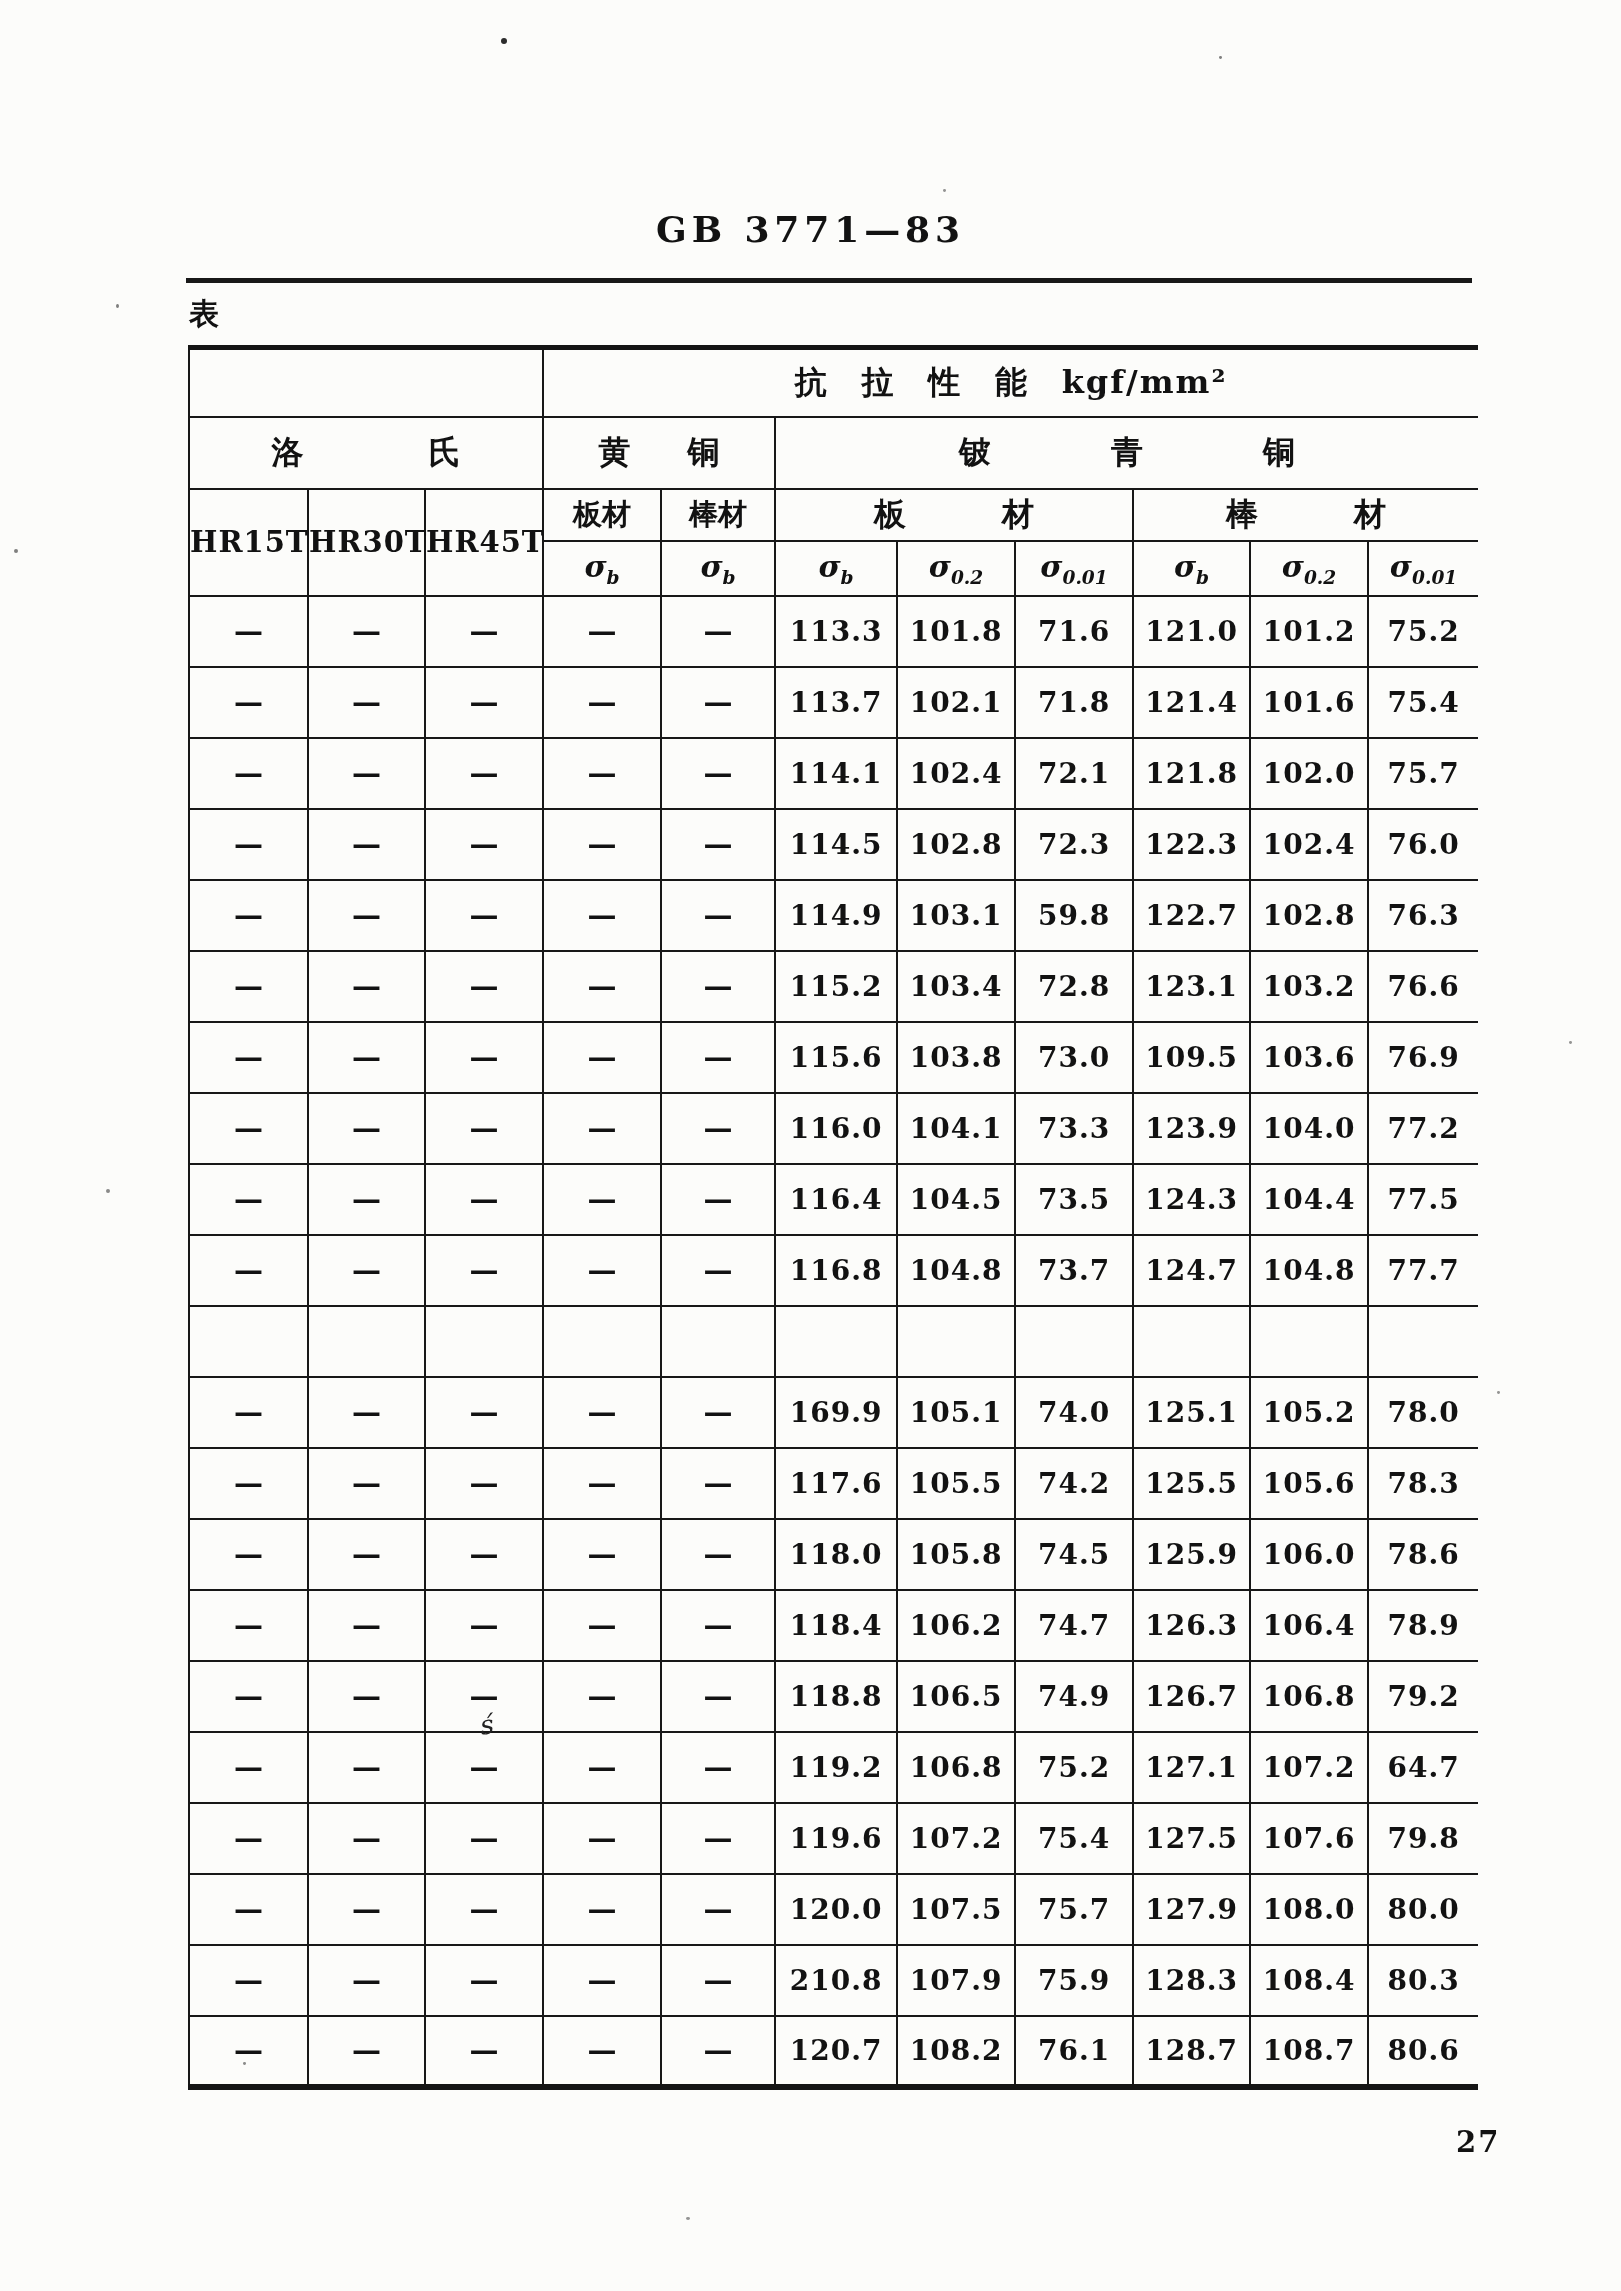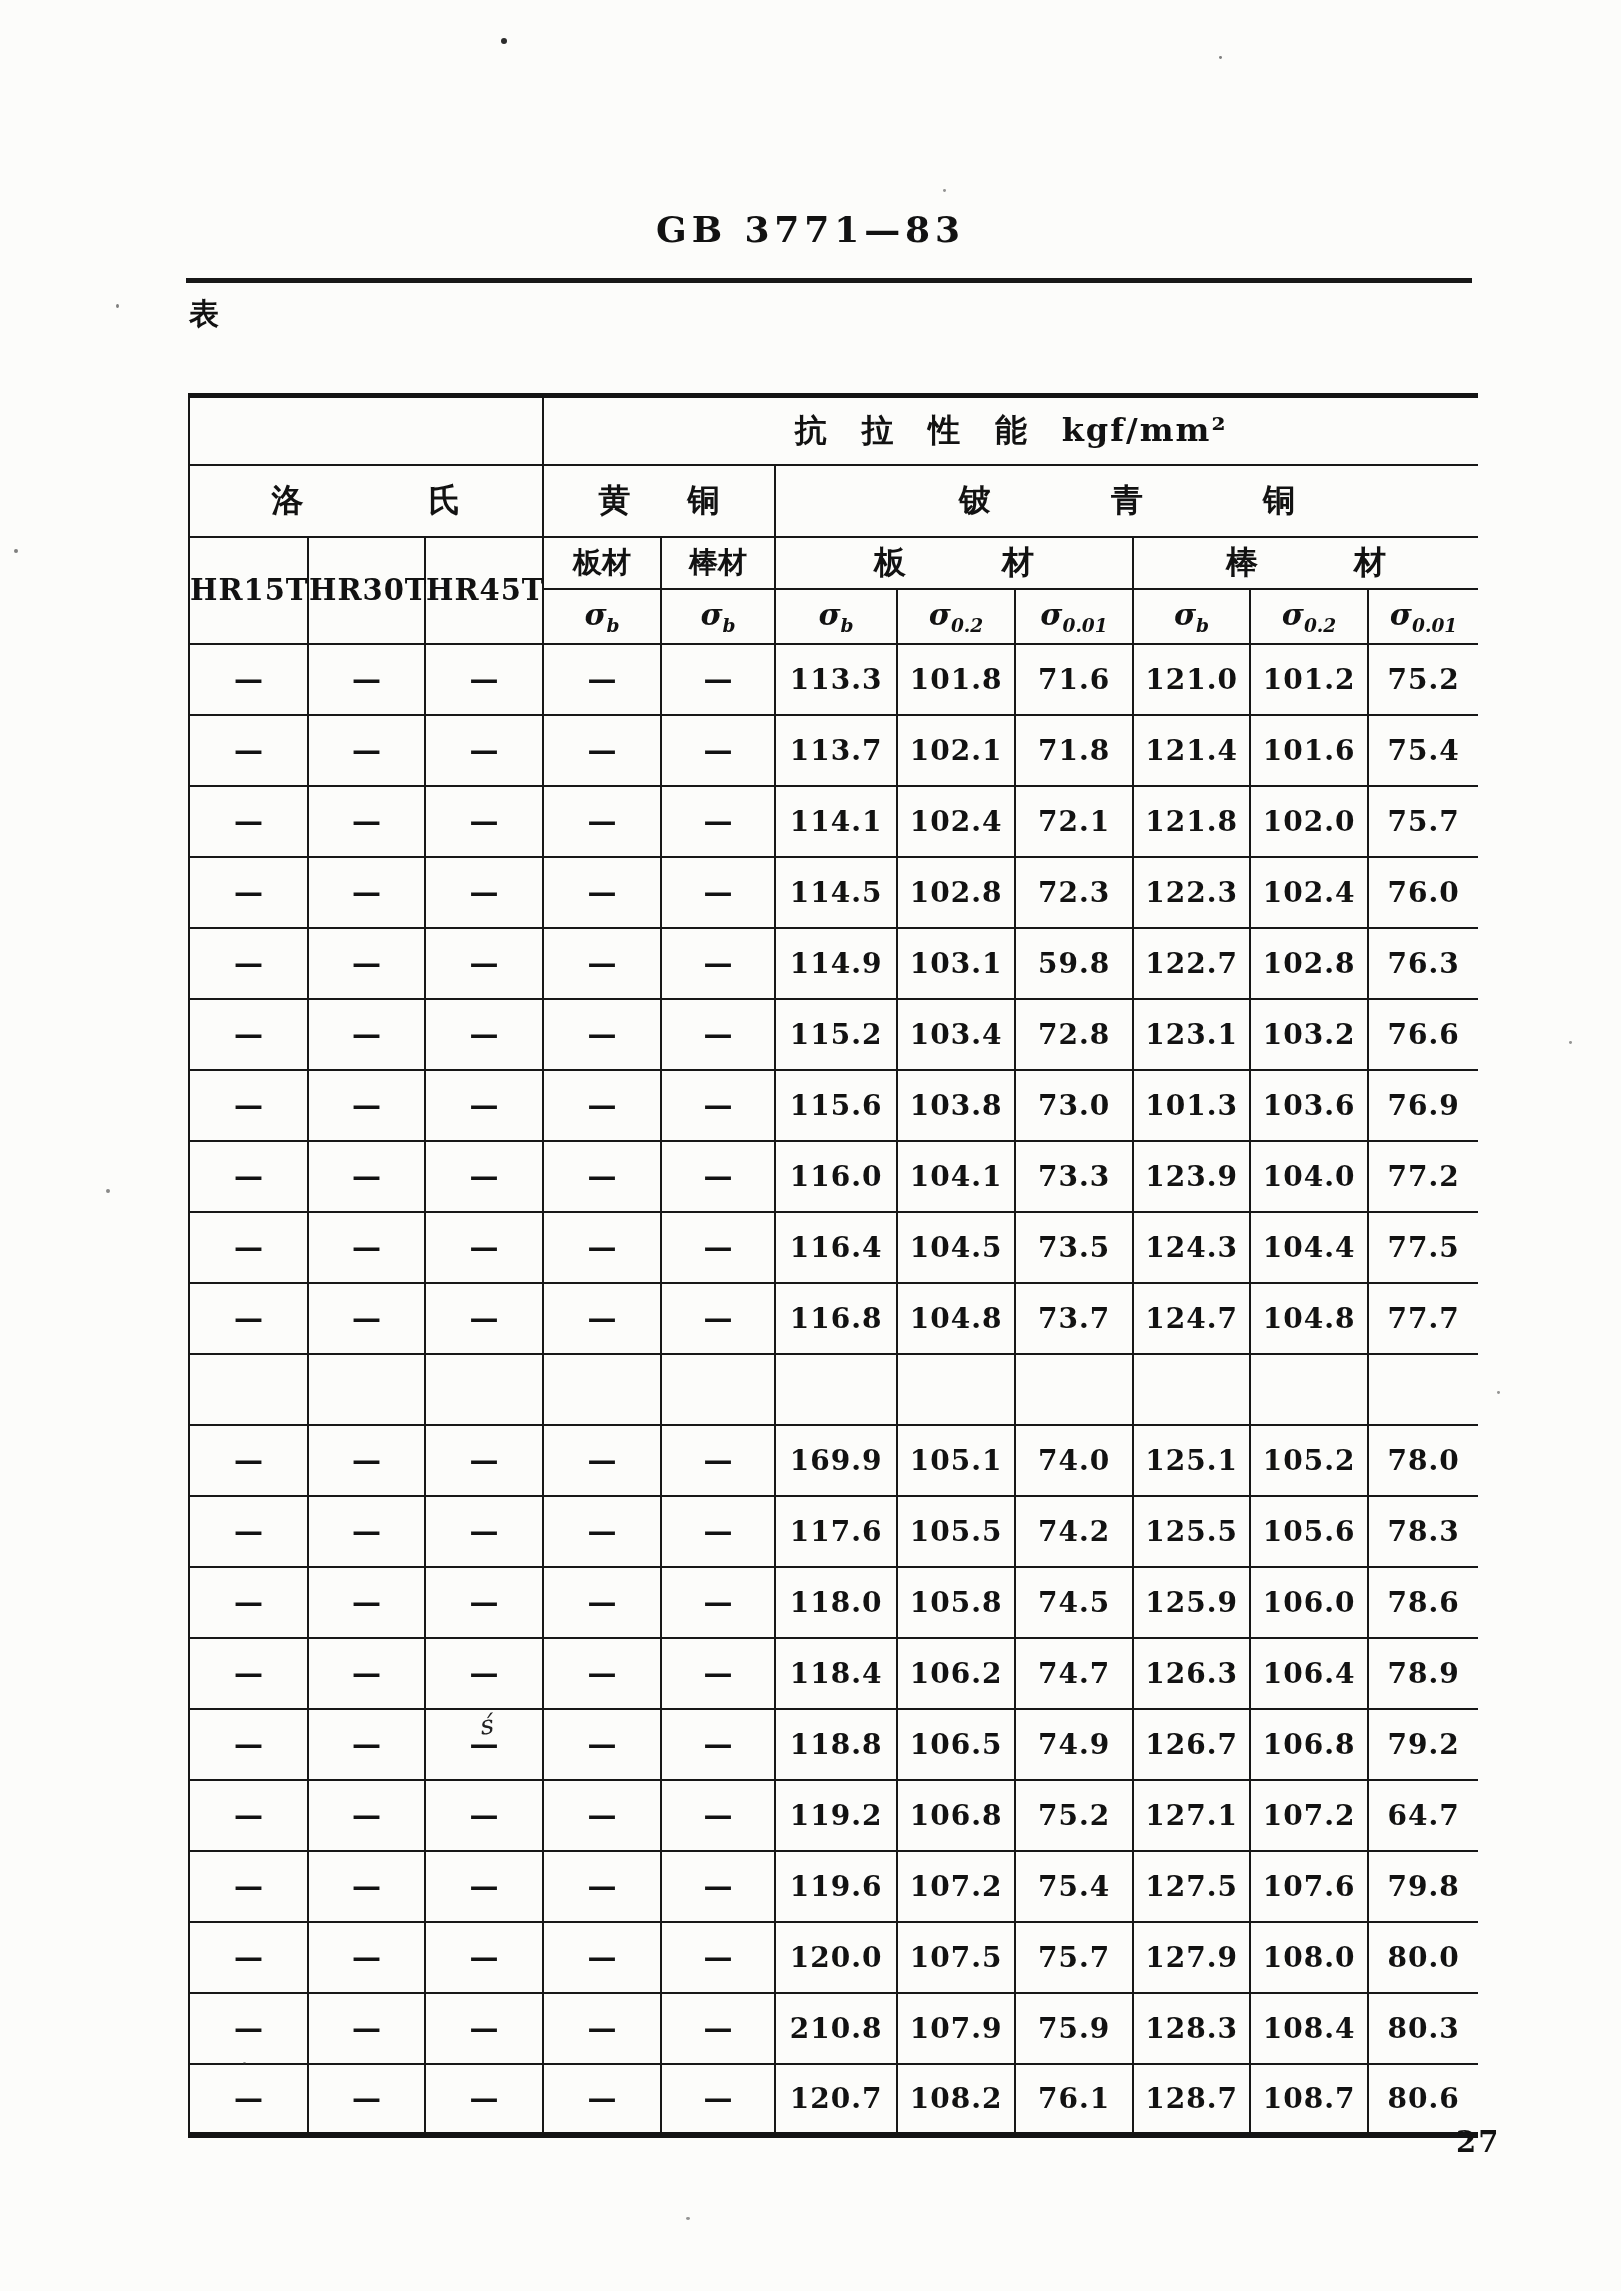--- a/index.html
+++ b/index.html
@@ -15,21 +15,21 @@
   .title-rule{
     position:absolute;left:186px;top:278px;width:1286px;height:4.9px;background:#181818;
   }
   .table-label{
     position:absolute;left:189px;top:294px;font-size:30px;font-weight:700;
   }
   table.main{
     position:absolute;left:188px;top:345px;width:1285px;
     border-collapse:collapse;table-layout:fixed;
     border-top:5.9px solid #141414;border-bottom:6.9px solid #141414;
-    border-left:2.9px solid #141414;border-right:0;margin-top:48px;
+    border-left:2.9px solid #141414;border-right:0;
   }
   table.main td{
     border:2.9px solid #171717;padding:0;text-align:center;vertical-align:middle;
     font-weight:700;color:#121212;
   }
   table.main td.last{border-right:0;}
   tr.r1{height:69px;} tr.r2{height:72px;} tr.r3{height:52px;} tr.r4{height:55px;}
   tbody.rows tr{height:71px;}
   .cjk{font-size:32px;}
   .cjk-sm{font-size:29px;}
@@ -213,21 +213,21 @@
         </tr>
         <tr>
           <td class="dash">—</td>
           <td class="dash">—</td>
           <td class="dash">—</td>
           <td class="dash">—</td>
           <td class="dash">—</td>
           <td class="num">115.6</td>
           <td class="num">103.8</td>
           <td class="num">73.0</td>
-          <td class="num">101.3</td>
+          <td class="num">109.5</td>
           <td class="num">103.6</td>
           <td class="num last">76.9</td>
         </tr>
         <tr>
           <td class="dash">—</td>
           <td class="dash">—</td>
           <td class="dash">—</td>
           <td class="dash">—</td>
           <td class="dash">—</td>
           <td class="num">116.0</td>

